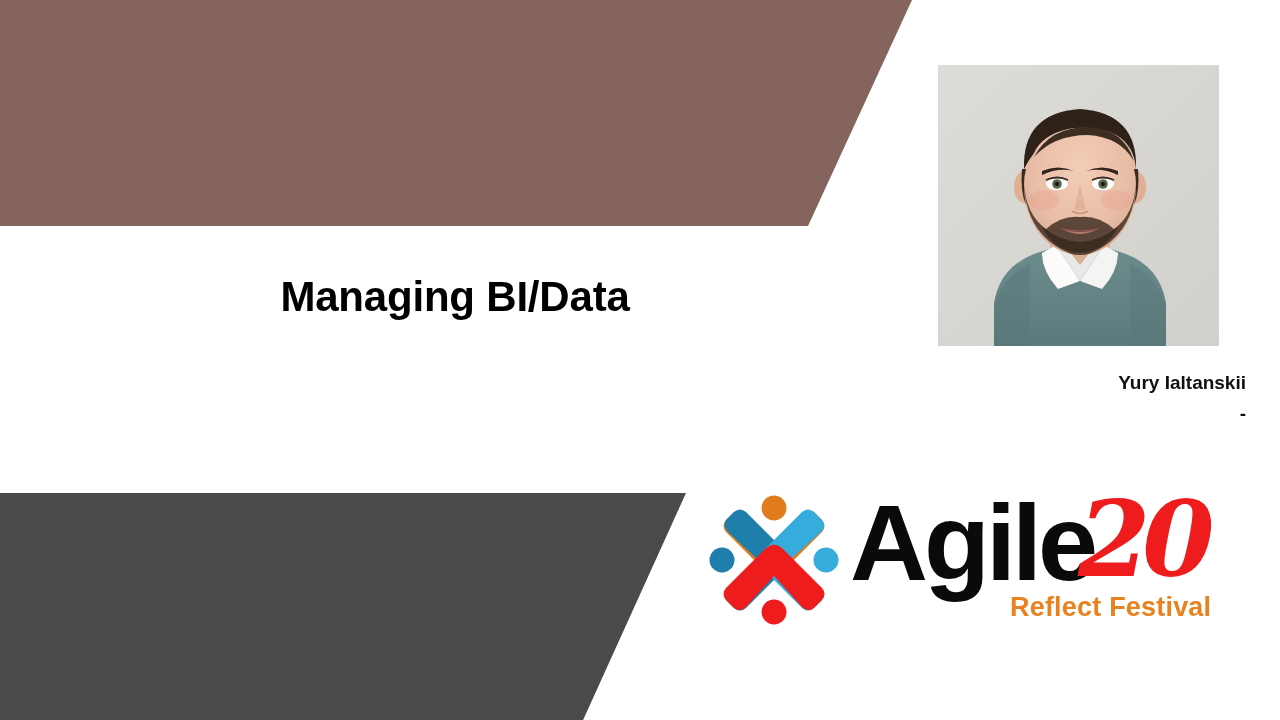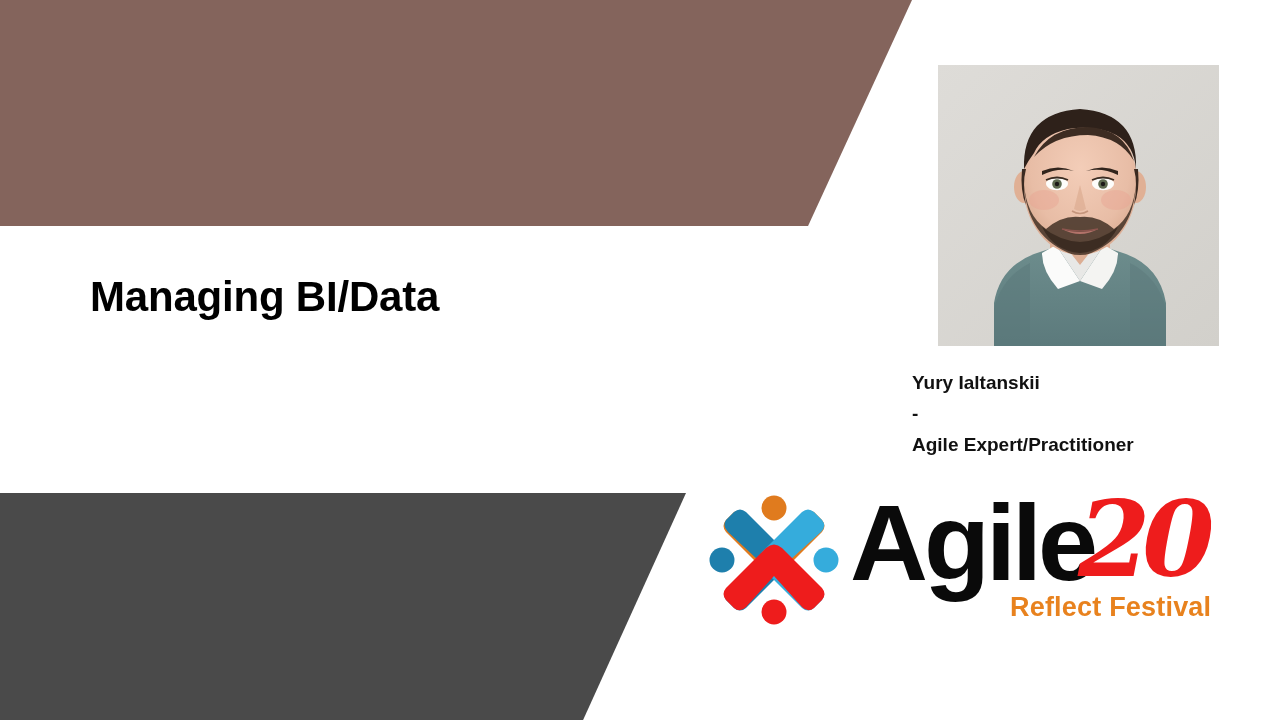--- a/index.html
+++ b/index.html
@@ -37,21 +37,21 @@
     background: #4a4a4a;
     clip-path: polygon(0 0, 100% 0, 85.0% 100%, 0 100%);
   }
 
   
   .title-block {
     position: absolute;
     left: 90px;
     top: 270px;
     width: 730px;
-    text-align: left;
+    text-align: center;
     color: #000000;
     font-weight: bold;
     font-size: 42px;
     line-height: 1.30;
     letter-spacing: -0.2px;
   }
 
   
   .photo-frame {
     position: absolute;
@@ -63,21 +63,21 @@
     background: #d9d7d3;
   }
   .photo-svg { display: block; width: 100%; height: 100%; }
 
   
   .speaker-caption {
     position: absolute;
     left: 912px;
     top: 368px;
     width: 334px;
-    text-align: left;
+    text-align: right;
     color: #111111;
     font-weight: bold;
     font-size: 19px;
     line-height: 1.62;
   }
   .speaker-caption .line { display: block; white-space: nowrap; }
 
   
   .logo {
     position: absolute;
@@ -188,21 +188,20 @@
       <ellipse cx="178" cy="135" rx="15" ry="10" fill="#e8a593" opacity="0.45"></ellipse>
 
       <path d="M124 164 Q142 170 160 164 Q142 174 124 164 Z" fill="#b3736a"></path>
       <path d="M124 164 Q142 168 160 164" stroke="#8d554e" stroke-width="1.5" fill="none"></path>
     </svg>
   </div>
 
   <div class="speaker-caption">
     <span class="line">Yury Ialtanskii</span>
     <span class="line">-</span>
-    <span class="line">Agile Expert/Practitioner</span>
   </div>
 
   <div class="logo">
 
     <svg class="logo-mark" viewBox="0 0 148 148">
 
       <circle cx="74" cy="22" r="12.5" fill="#E07B1E"></circle>
       <path d="M26 34 L34 26 Q40 22 46 28 L74 58 L102 28 Q108 22 114 26 L122 34
                Q127 40 122 46 L82 86 Q74 93 66 86 L26 46 Q21 40 26 34 Z" fill="#E07B1E"></path>
 

